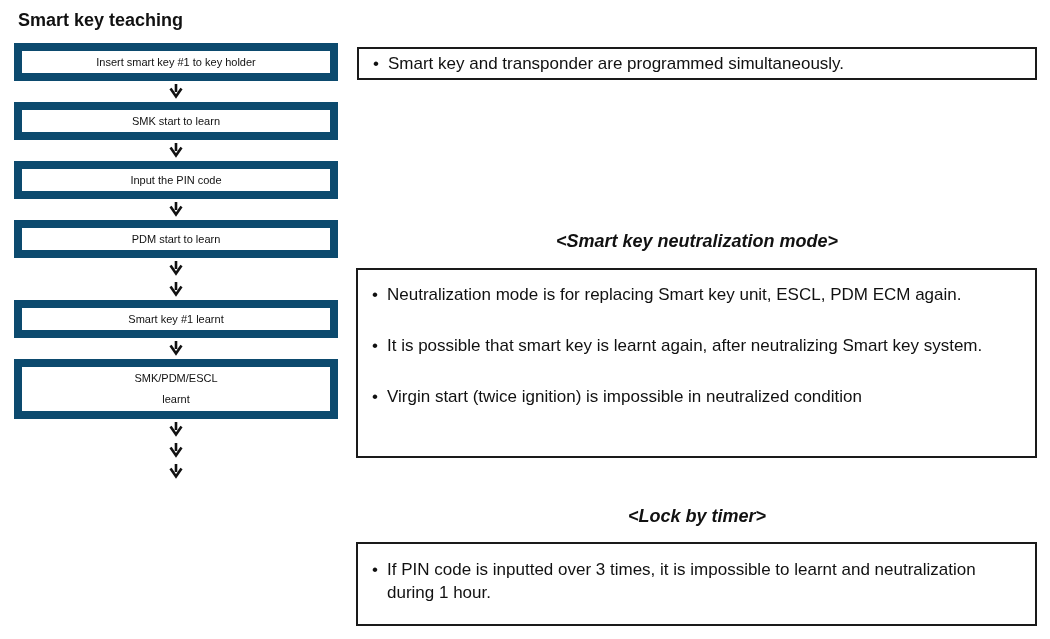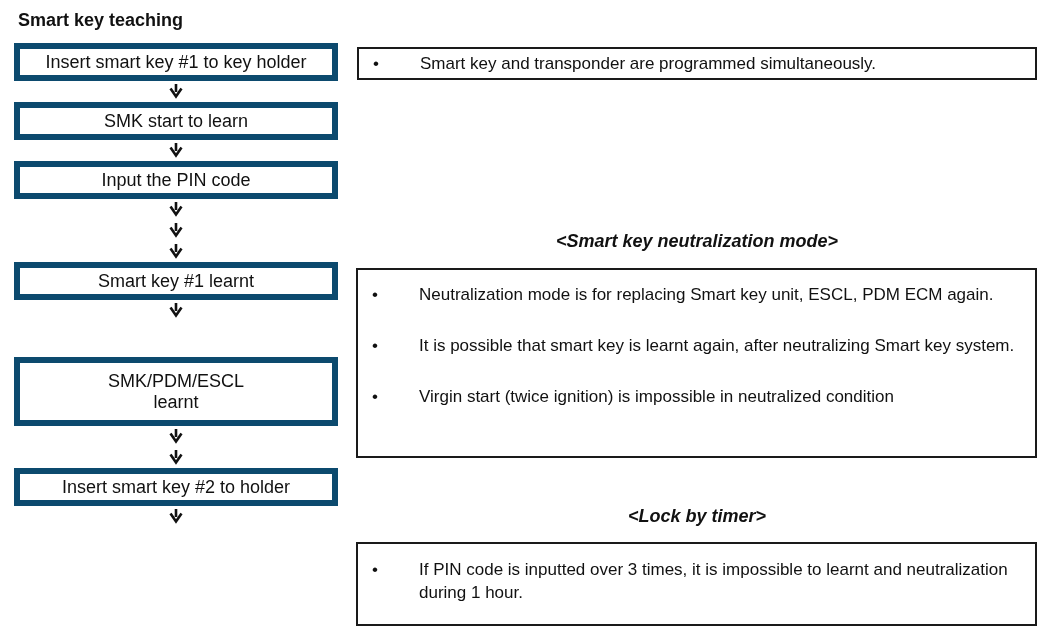--- a/index.html
+++ b/index.html
@@ -20,32 +20,32 @@
     font-weight:bold;
   }
   
   .flow{
     position:absolute;
     left:14px; top:43px;
     width:324px;
   }
   .flow-box{
     box-sizing:border-box;
-    border:6px solid #0c4a6e;
+    border:8px solid #0c4a6e;
     background:#ffffff;
     height:38px;
     display:flex;
     align-items:center;
     justify-content:center;
     text-align:center;
-    font-size:18px;
+    font-size:11px;
     line-height:21px;
     white-space:pre-line;
   }
-  .flow-box.tall{ height:69px;margin-top:36px; }
+  .flow-box.tall{ height:60px; }
   .flow-arrow{
     height:21px;
     display:flex;
     align-items:center;
     justify-content:center;
   }
   .flow-arrow svg{ display:block; }
   
   .note-box{
     position:absolute;
@@ -76,21 +76,21 @@
     display:flex;
     align-items:flex-start;
     margin-bottom:28px;
   }
   .note-item:last-child{ margin-bottom:0; }
   .note-a .note-item{ margin-bottom:0; width:100%; }
   .bullet{
     flex:none;
     width:15px;
   }
-  .note-text{ flex:1;margin-left:32px; }
+  .note-text{ flex:1; }
   .section-heading{
     position:absolute;
     left:357px;
     width:680px;
     text-align:center;
     font-size:18px;
     font-weight:bold;
     font-style:italic;
   }
   .heading-neutralization{ top:231px; }
@@ -122,20 +122,21 @@
     </div>
 
     <div class="flow-box">Input the PIN code</div>
 
     <div class="flow-arrow">
       <svg width="16" height="17" viewBox="0 0 16 17">
           <path d="M8 1 L8 9 M2.5 5.5 L8 13.5 L13.5 5.5" fill="none" stroke="#111111" stroke-width="2.6"></path>
         </svg>
     </div>
 
+    <div class="flow-box">PDM start to learn</div>
 
     <div class="flow-arrow">
       <svg width="16" height="17" viewBox="0 0 16 17">
           <path d="M8 1 L8 9 M2.5 5.5 L8 13.5 L13.5 5.5" fill="none" stroke="#111111" stroke-width="2.6"></path>
         </svg>
     </div>
 
 
     <div class="flow-arrow">
       <svg width="16" height="17" viewBox="0 0 16 17">
@@ -160,21 +161,20 @@
         </svg>
     </div>
 
 
     <div class="flow-arrow">
       <svg width="16" height="17" viewBox="0 0 16 17">
           <path d="M8 1 L8 9 M2.5 5.5 L8 13.5 L13.5 5.5" fill="none" stroke="#111111" stroke-width="2.6"></path>
         </svg>
     </div>
 
-    <div class="flow-box">Insert smart key #2 to holder</div>
 
     <div class="flow-arrow">
       <svg width="16" height="17" viewBox="0 0 16 17">
           <path d="M8 1 L8 9 M2.5 5.5 L8 13.5 L13.5 5.5" fill="none" stroke="#111111" stroke-width="2.6"></path>
         </svg>
     </div>
 
 
   </div>
 

